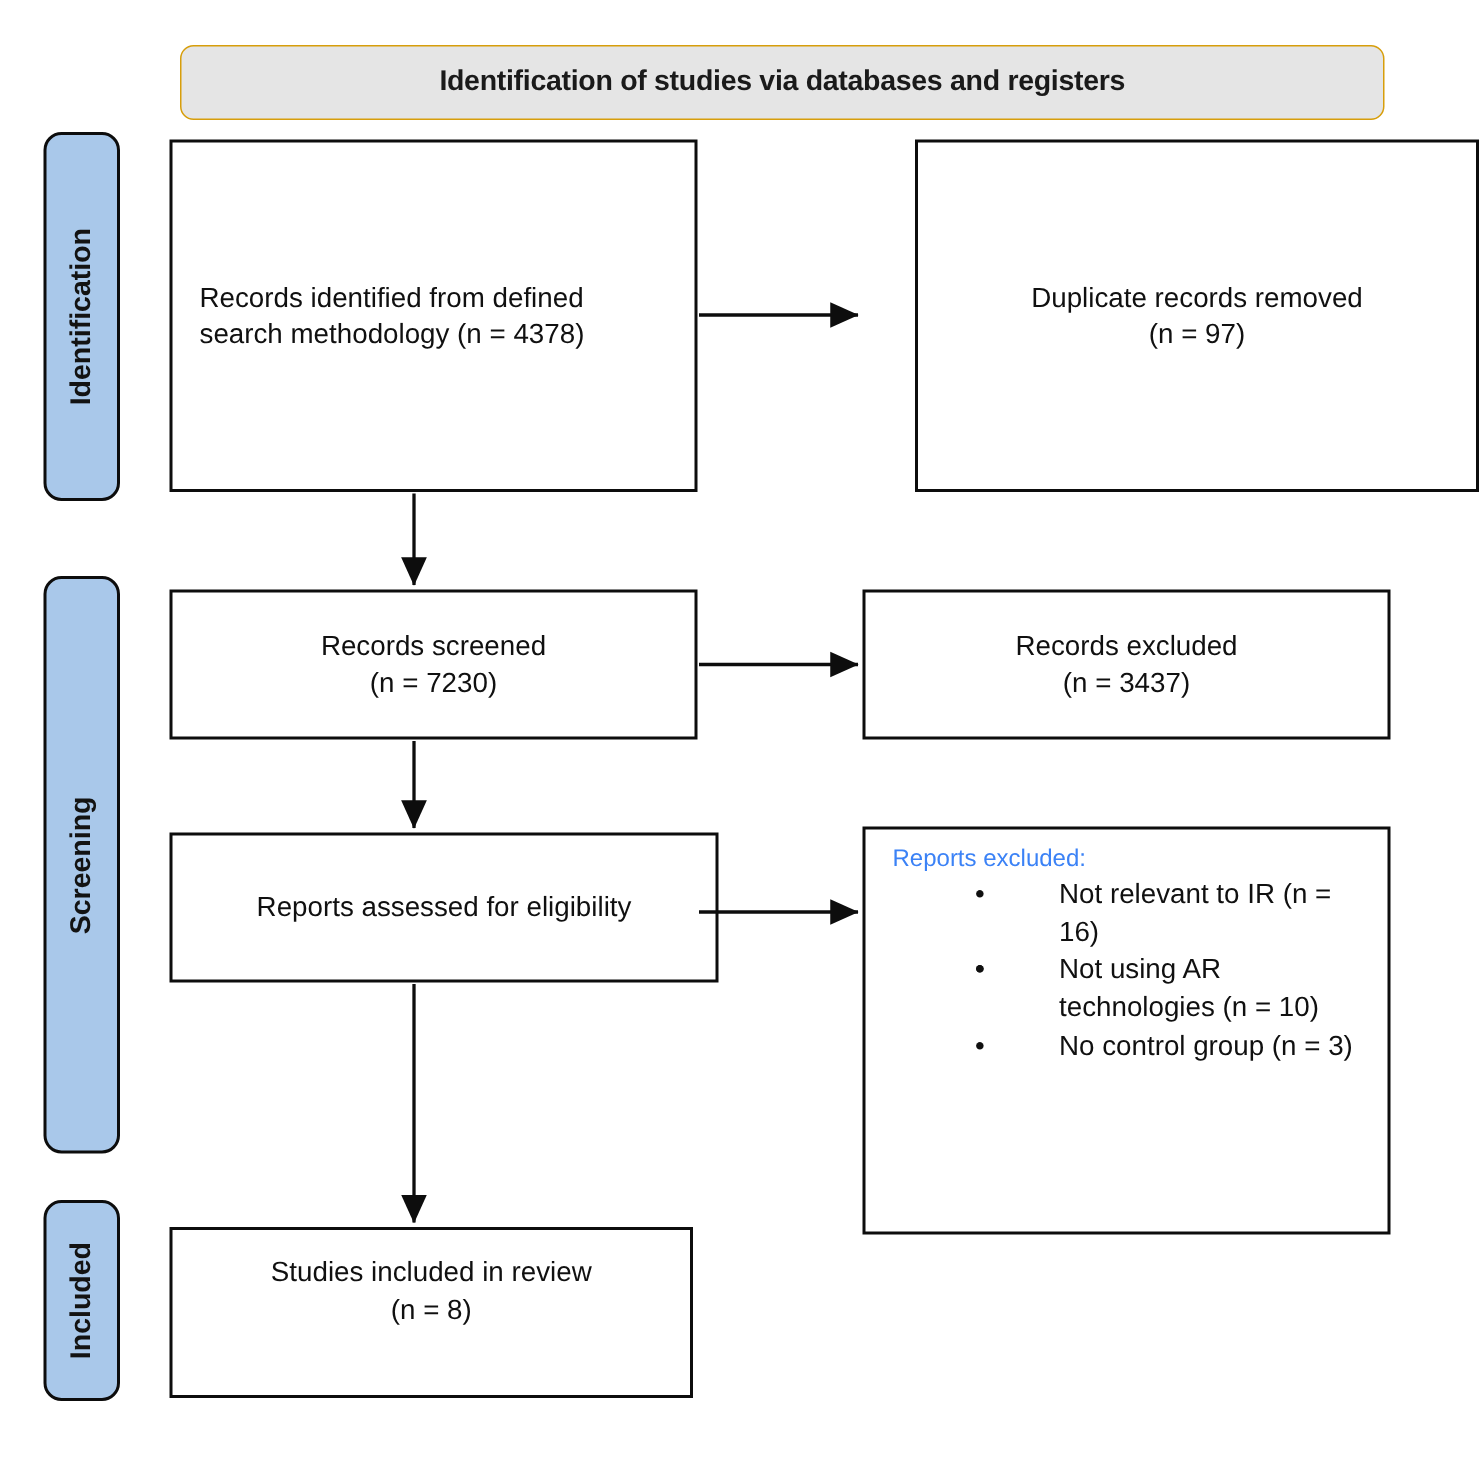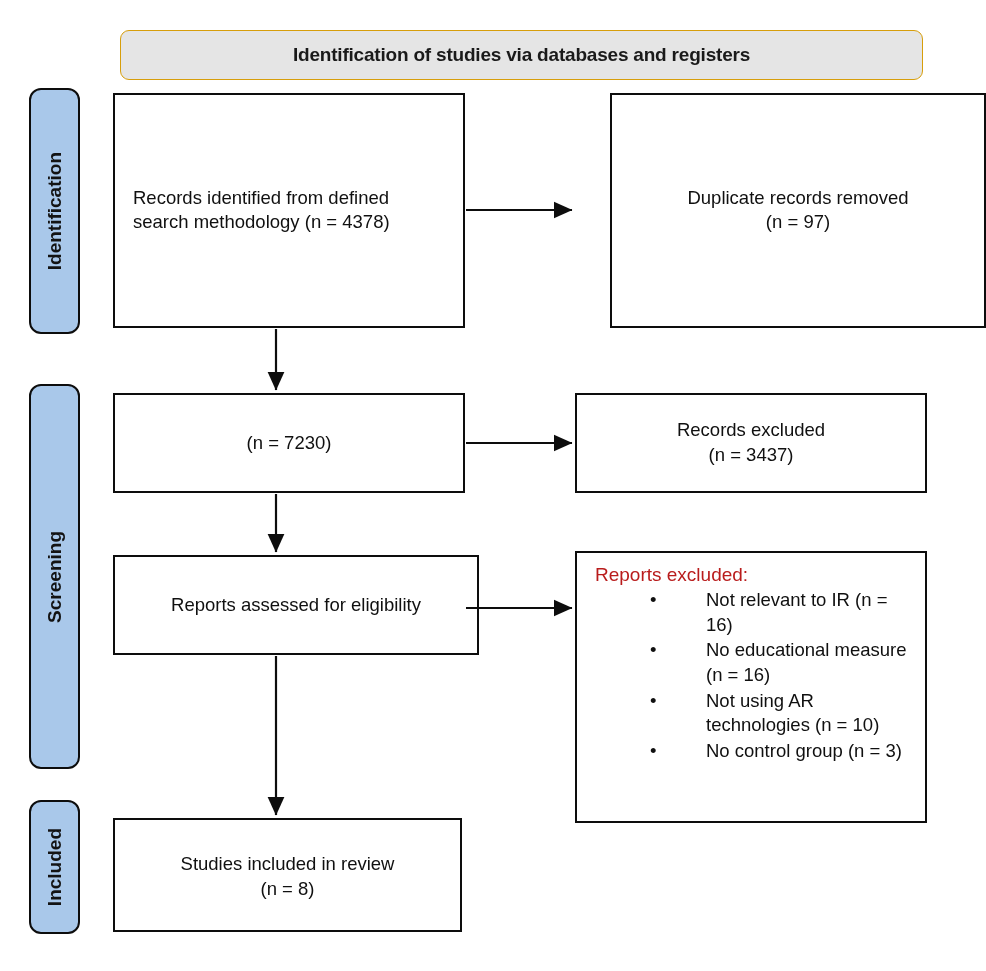--- a/index.html
+++ b/index.html
@@ -128,23 +128,23 @@
   }
 
   #box-reports-excluded { left: 575px; top: 551px; width: 352px; height: 272px; }
   #box-reports-excluded .excl-wrap {
     position: absolute;
     left: 0; right: 0; top: 9px;
     padding: 0 12px 0 18px;
     box-sizing: border-box;
   }
   .excl-title {
-    font-size: 19px;
-    line-height: 1.33;
-    color: #b91c1c;
+    font-size: 16px;
+    line-height: 1.33;
+    color: #3b82f6;
   }
   .excl-list {
     margin: 0;
     padding: 0;
     list-style: none;
   }
   .excl-item {
     position: relative;
     padding-left: 111px;
     font-size: 18.5px;
@@ -157,21 +157,20 @@
     left: 55px;
     top: 0;
     font-size: 18.5px;
     line-height: 1.33;
   }
 
   #box-included { left: 113px; top: 818px; width: 349px; height: 114px; }
   #box-included .fbox-inner {
     top: 16px;
     text-align: center;
-    margin-top: 16px;
   }
 
   
   #connectors {
     position: absolute;
     left: 0; top: 0;
     width: 986px;
     height: 971px;
     pointer-events: none;
   }
@@ -204,20 +203,21 @@
 
   <div class="fbox" id="box-duplicates">
     <div class="fbox-inner">
       <div>Duplicate records removed</div>
       <div>(n = 97)</div>
     </div>
   </div>
 
   <div class="fbox" id="box-screened">
     <div class="fbox-inner">
+      <div>Records screened</div>
       <div>(n = 7230)</div>
     </div>
   </div>
 
   <div class="fbox" id="box-excluded-count">
     <div class="fbox-inner">
       <div>Records excluded</div>
       <div>(n = 3437)</div>
     </div>
   </div>
@@ -231,21 +231,20 @@
   <div class="fbox" id="box-reports-excluded">
     <div class="excl-wrap">
       <div class="excl-title">Reports excluded:</div>
       <ul class="excl-list" id="excl-list">
         <li class="excl-item">
           <span class="bullet">•</span>
           <span>Not relevant to IR (n = 16)</span>
         </li>
         <li class="excl-item">
           <span class="bullet">•</span>
-          <span>No educational measure (n = 16)</span>
         </li>
         <li class="excl-item">
           <span class="bullet">•</span>
           <span>Not using AR technologies (n = 10)</span>
         </li>
         <li class="excl-item">
           <span class="bullet">•</span>
           <span>No control group (n = 3)</span>
         </li>
       </ul>

